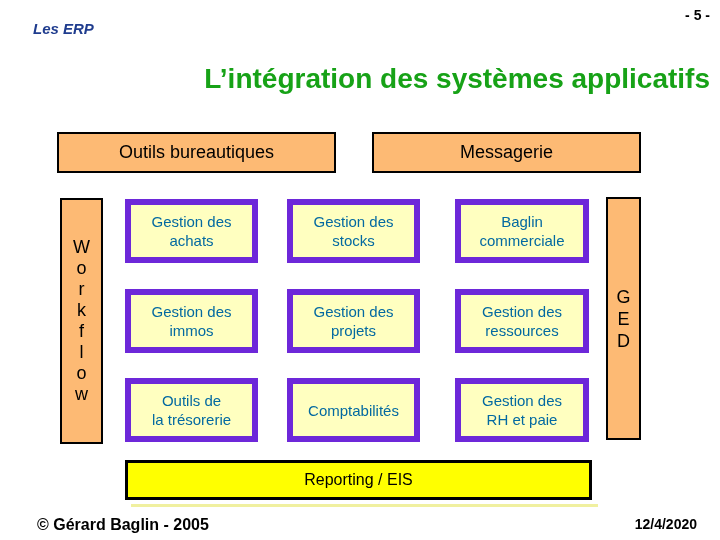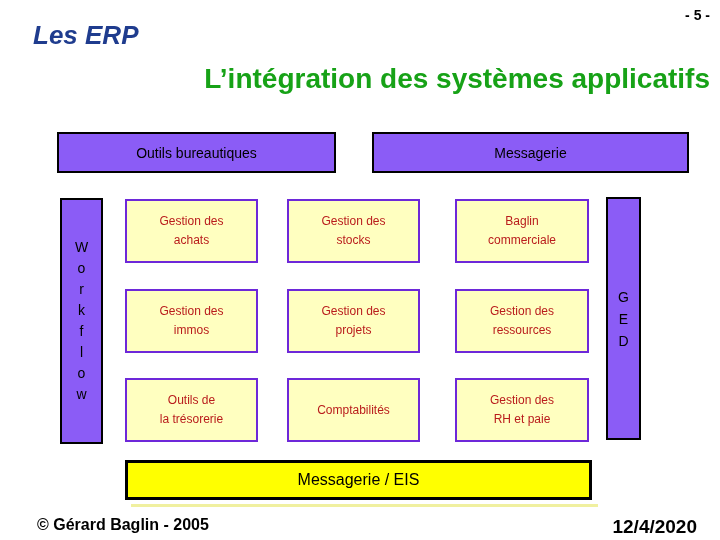--- a/index.html
+++ b/index.html
@@ -11,52 +11,52 @@
     overflow: hidden;
   }
   * { box-sizing: border-box; }
 
   .page-number {
     position: absolute; top: 7px; right: 10px;
     font-size: 14px; font-weight: bold; color: #000000;
   }
   .brand {
     position: absolute; left: 33px; top: 20px;
-    font-size: 26px; font-weight: bold; font-style: italic;
+    font-size: 15px; font-weight: bold; font-style: italic;
     color: #1F3C8E;
   }
   .slide-title {
     position: absolute; left: 55px; right: 10px; top: 63px;
     text-align: right;
     font-size: 28px; font-weight: bold;
     color: #17A217;
   }
 
   .cyan-box {
     position: absolute;
-    background: #8b5cf6;
+    background: #fdba74;
     border: 2px solid #000000;
     display: flex; align-items: center; justify-content: center;
-    font-size: 14px; color: #000000; text-align: center;
+    font-size: 18px; color: #000000; text-align: center;
   }
   .box-outils      { left: 57px;  top: 132px; width: 279px; height: 41px; }
-  .box-messagerie  { left: 372px; top: 132px; width: 317px; height: 41px; text-align: right; }
+  .box-messagerie  { left: 372px; top: 132px; width: 269px; height: 41px; text-align: right; }
   .bar-workflow    { left: 60px;  top: 198px; width: 43px;  height: 246px;
                      white-space: pre-line; line-height: 21px; }
   .bar-ged         { left: 606px; top: 197px; width: 35px;  height: 243px;
                      white-space: pre-line; line-height: 22px; }
 
   .module-cell {
     position: absolute;
     width: 133px; height: 64px;
     background: #FFFFC0;
-    border: 2px solid #6d28d9;
+    border: 6px solid #6d28d9;
     display: flex; align-items: center; justify-content: center;
     text-align: center;
-    font-size: 12px; line-height: 19px; color: #b91c1c;
+    font-size: 15px; line-height: 19px; color: #0369a1;
     white-space: pre-line;
   }
   .col-1 { left: 125px; }
   .col-2 { left: 287px; }
   .col-3 { left: 455px; width: 134px; }
   .row-1 { top: 199px; }
   .row-2 { top: 289px; }
   .row-3 { top: 378px; }
 
   .reporting-box {
@@ -72,21 +72,21 @@
     width: 467px; height: 3px;
     background: #F0F0A0;
   }
 
   .footer-left {
     position: absolute; left: 37px; top: 516px;
     font-size: 16px; font-weight: bold; color: #000000;
   }
   .footer-right {
     position: absolute; right: 23px; top: 516px;
-    font-size: 19px; font-weight: bold; color: #000000;
+    font-size: 14px; font-weight: bold; color: #000000;
   }
 </style>
 </head>
 <body>
 
 <div class="page-number">- 5 -</div>
 <div class="brand">Les ERP</div>
 <div class="slide-title">L’intégration des systèmes applicatifs</div>
 
 <div class="cyan-box box-outils">Outils bureautiques</div>
@@ -118,16 +118,16 @@
 <div class="module-cell col-3 row-2">Gestion des
 ressources</div>
 
 <div class="module-cell col-1 row-3">Outils de
 la trésorerie</div>
 <div class="module-cell col-2 row-3">Comptabilités</div>
 <div class="module-cell col-3 row-3">Gestion des
 RH et paie</div>
 
 <div class="reporting-shadow"></div>
-<div class="reporting-box">Messagerie / EIS</div>
+<div class="reporting-box">Reporting / EIS</div>
 
 <div class="footer-left">© Gérard Baglin - 2005</div>
 <div class="footer-right">12/4/2020</div>
 
 </body></html>

